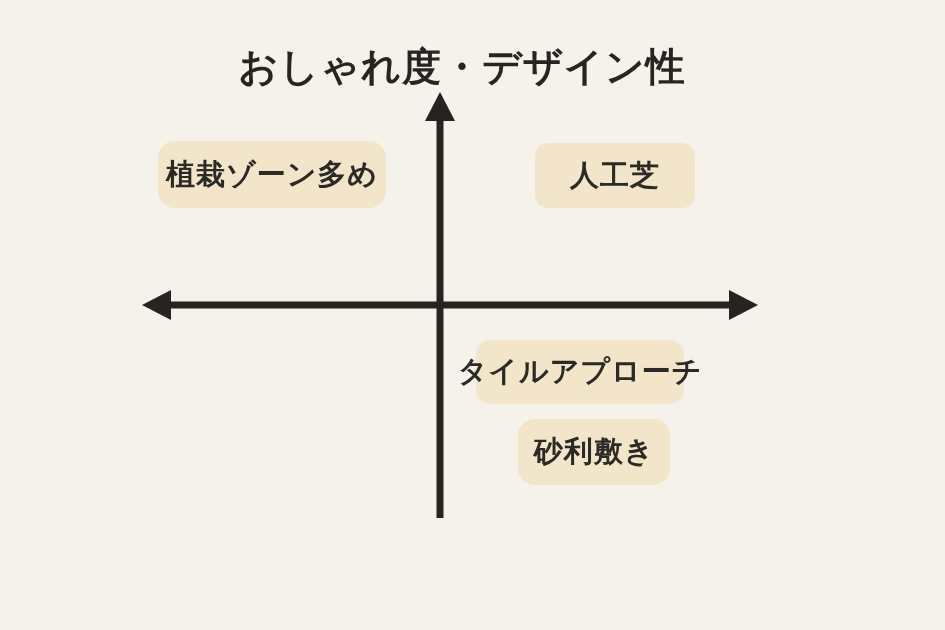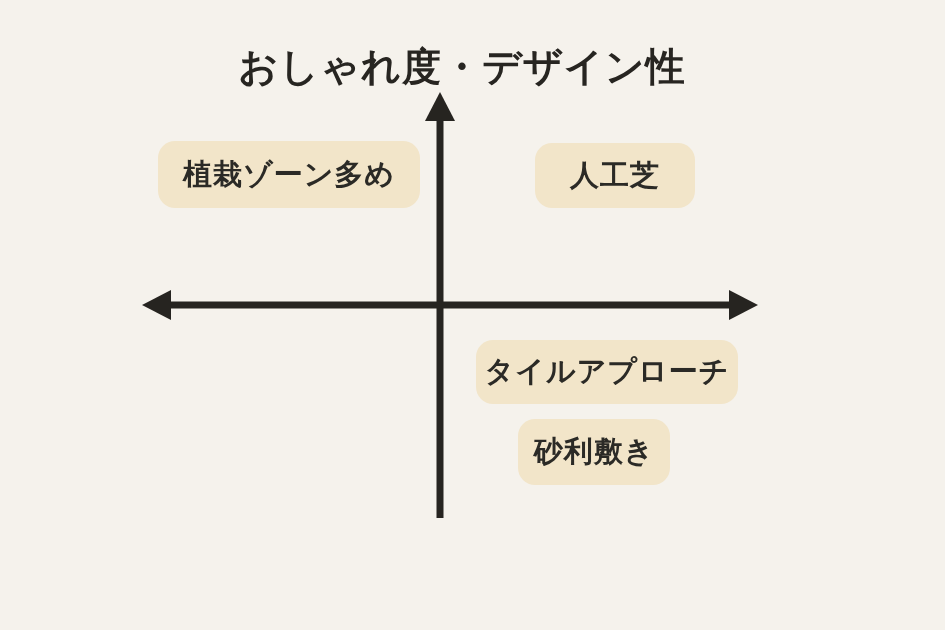--- a/index.html
+++ b/index.html
@@ -40,23 +40,23 @@
     border-radius: 17px;
     display: flex;
     align-items: center;
     justify-content: center;
     font-size: 29px;
     font-weight: 700;
     color: #2b2a26;
     letter-spacing: 1px;
     white-space: nowrap;
   }
-  .item-box.planting   { left: 158px; top: 141px; width: 262px; height: 67px; }
-  .item-box.turf       { left: 535px; top: 143px; width: 160px; height: 65px; }
-  .item-box.tile       { left: 476px; top: 340px; width: 262px; height: 64px; }
+  .item-box.planting   { left: 158px; top: 141px; width: 228px; height: 67px; }
+  .item-box.turf       { left: 535px; top: 143px; width: 160px; height: 65px; border-radius: 13px; }
+  .item-box.tile       { left: 476px; top: 340px; width: 208px; height: 64px; border-radius: 15px; }
   .item-box.gravel     { left: 518px; top: 419px; width: 152px; height: 66px; }
 </style>
 </head>
 <body>
 
 <div class="canvas">
 
   <div class="axis-title top">おしゃれ度・デザイン性</div>
 
   <svg class="axes-svg" width="945" height="630" viewBox="0 0 945 630">

